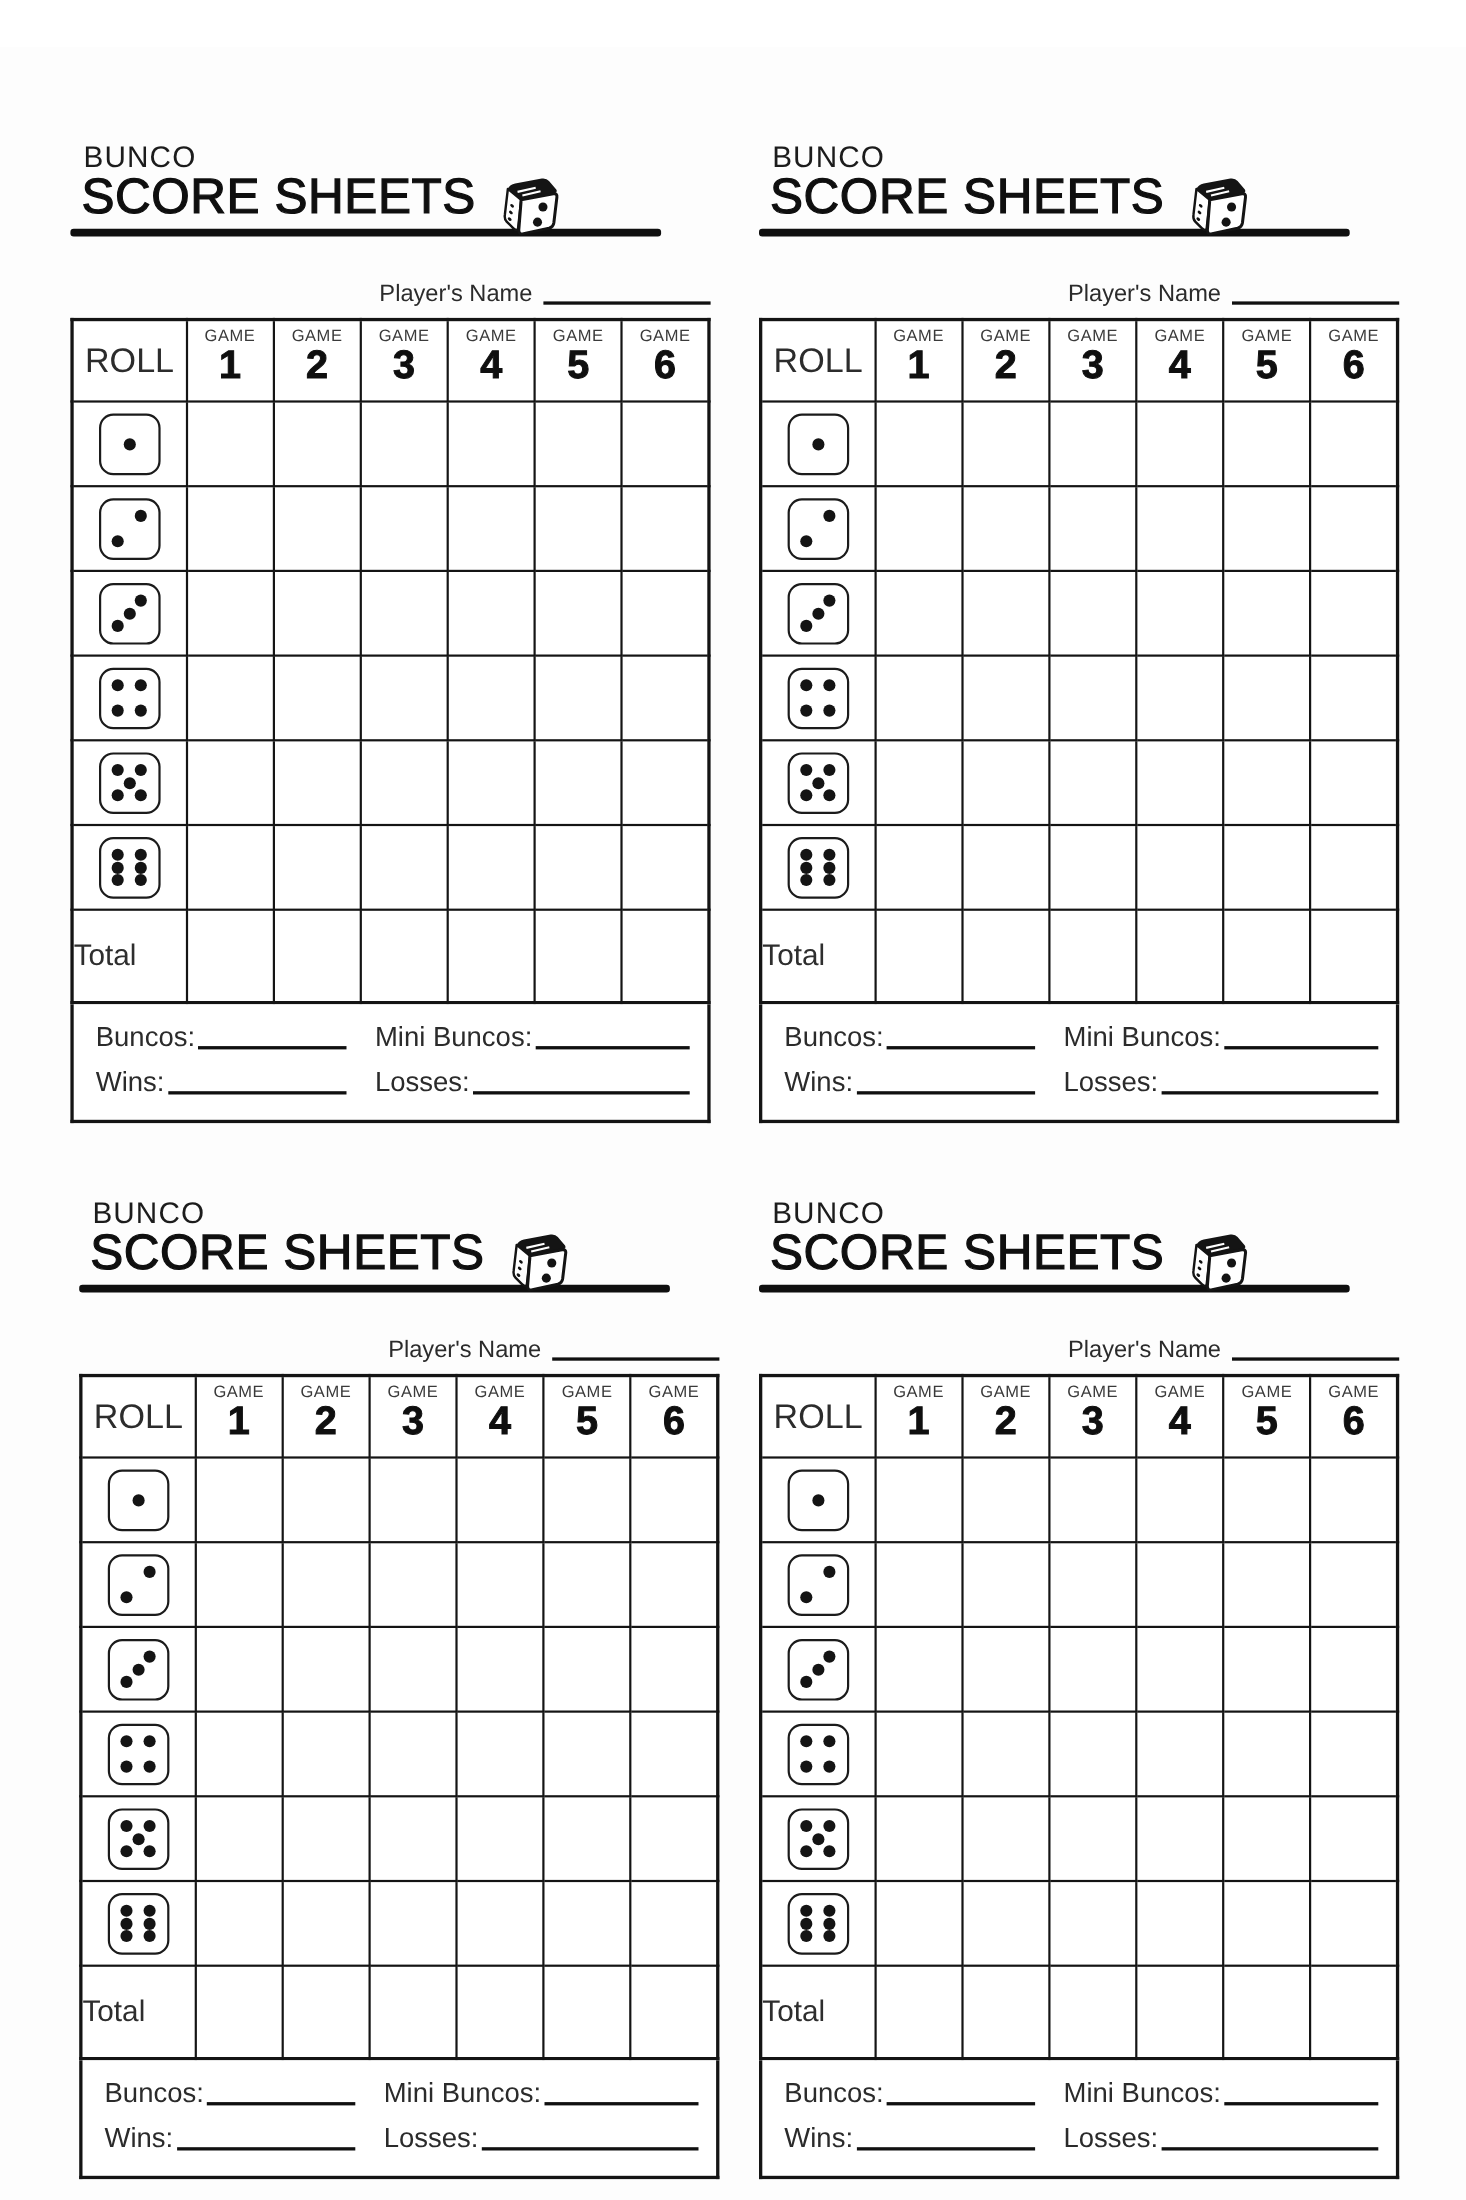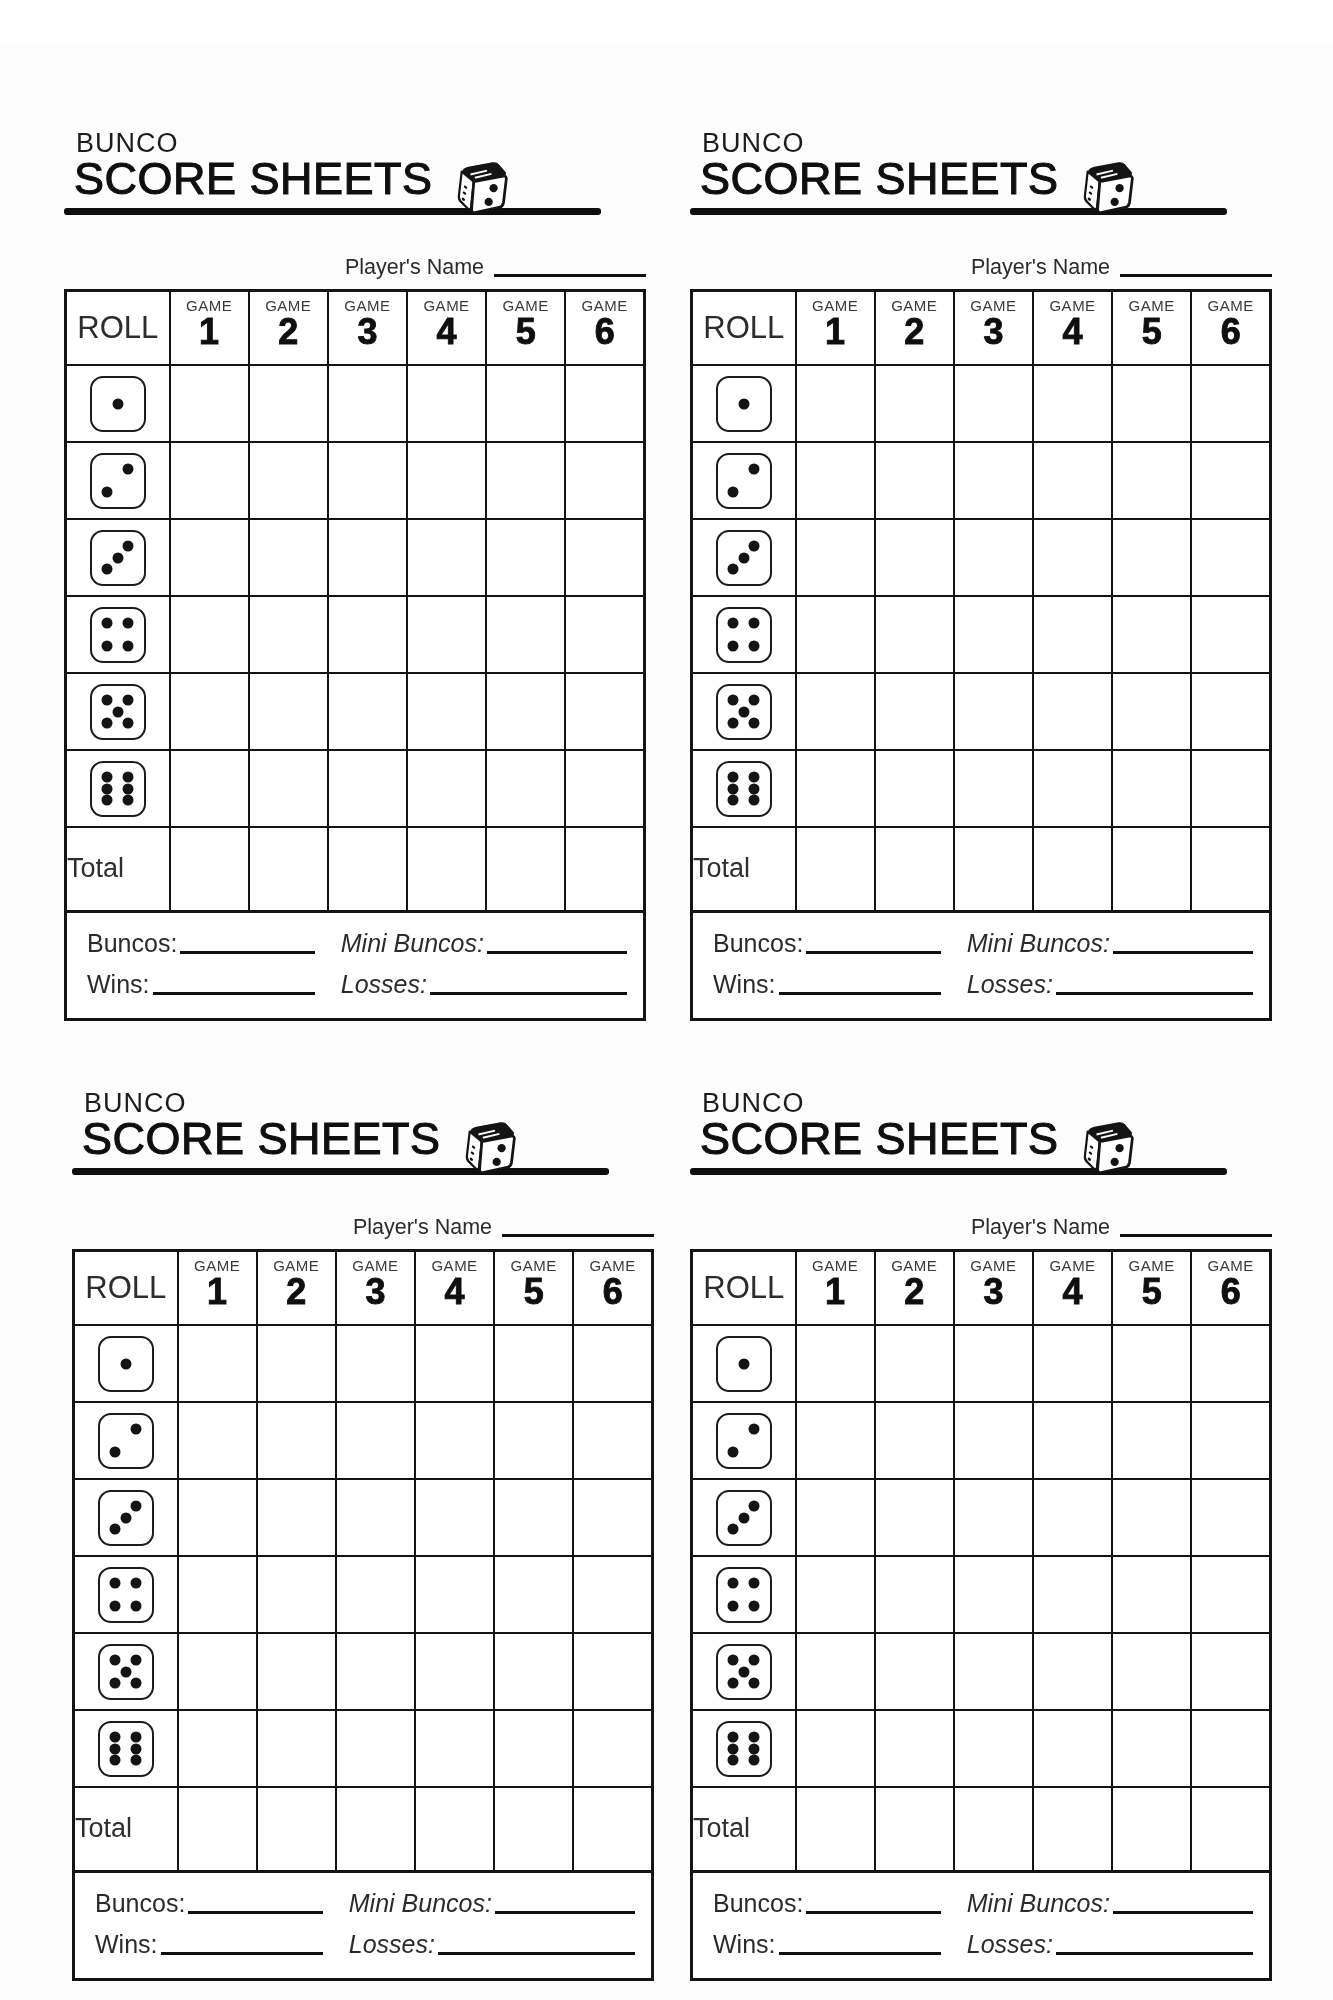--- a/index.html
+++ b/index.html
@@ -98,21 +98,21 @@
   .tally {
     border:3px solid var(--ink); border-top:none;
     height:108px; background:#fff;
     padding:10px 16px 12px 20px;
     display:flex; flex-direction:column; justify-content:space-around;
     font-size:25px; color:#2b2b2b;
   }
   .tally-row { display:flex; align-items:flex-end; }
   .tally-half { display:flex; align-items:flex-end; }
   .tally-half.first { width:47%; padding-right:26px;text-align:center; }
-  .tally-half.second { flex:1;font-style:italic; }
+  .tally-half.second { flex:1; }
   .fill-line {
     flex:1; height:2px; margin-left:3px; margin-bottom:4px;
     border-bottom:3px solid #101010;
   }
 </style>
 </head>
 <body>
 
 <div class="page" id="page">
   <div class="sheet pos-0">

